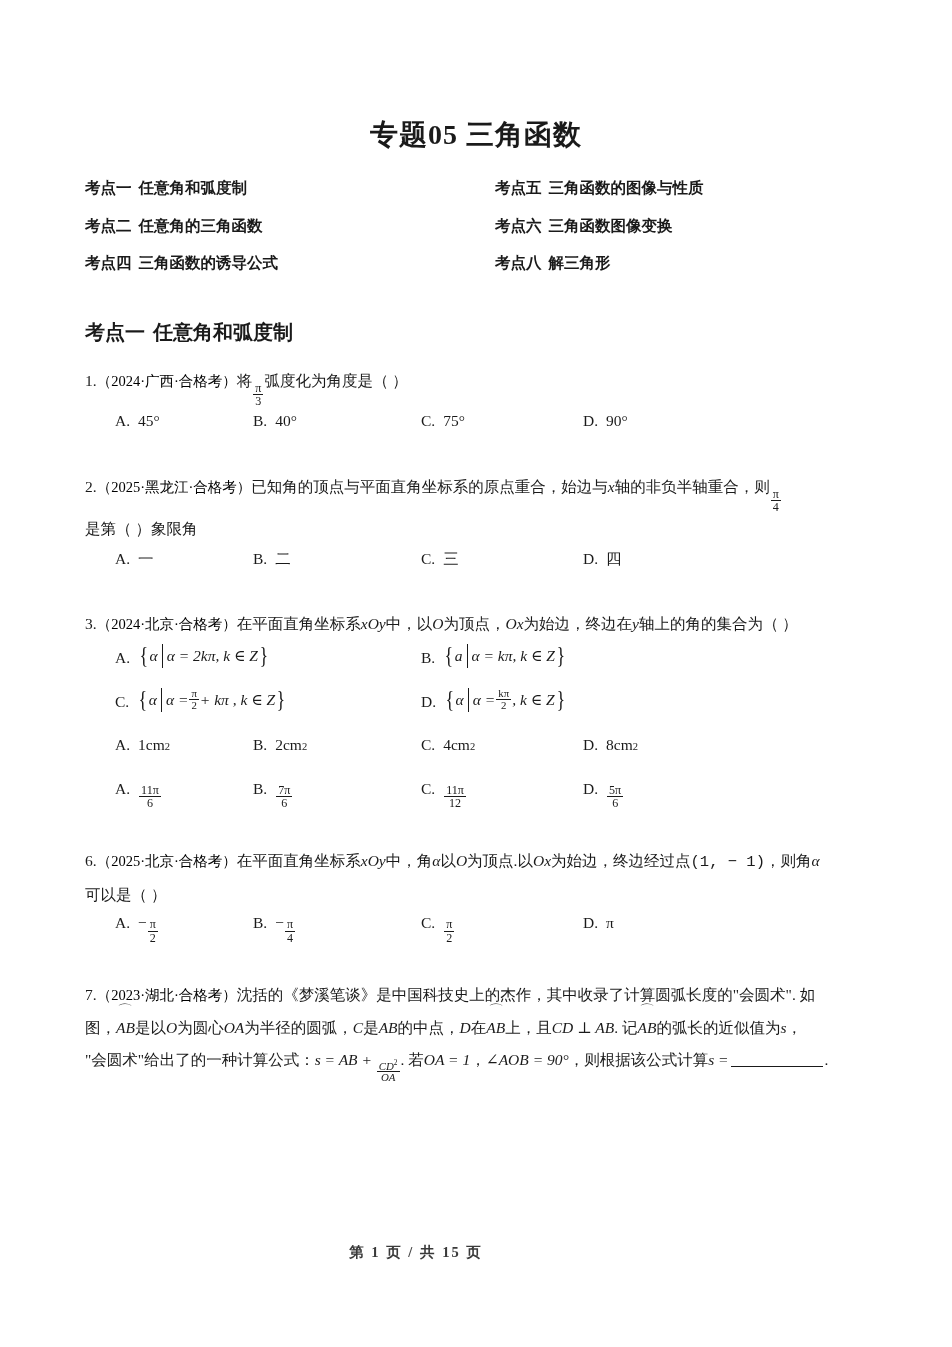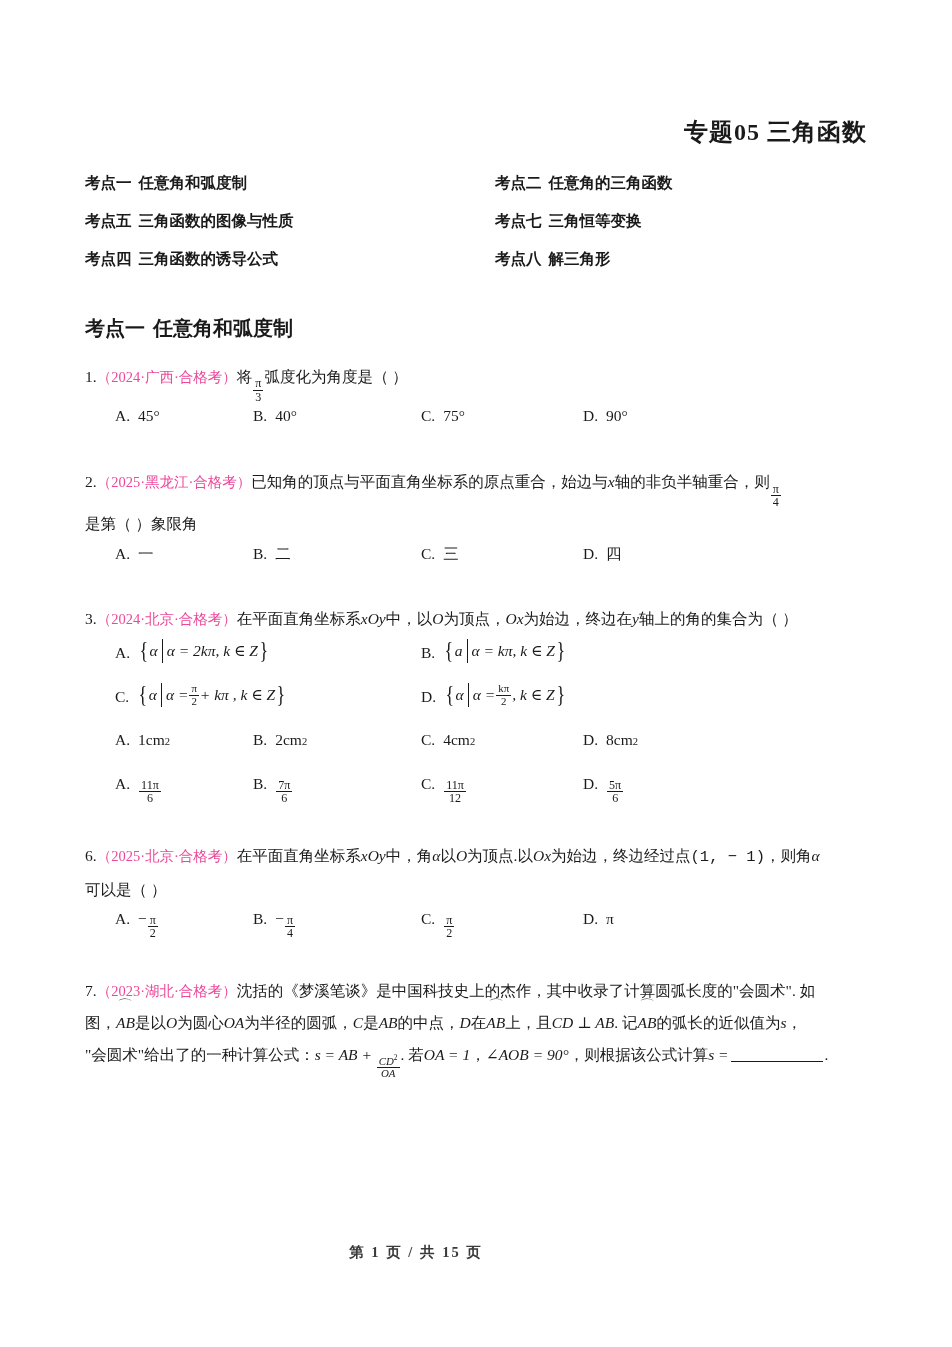--- a/index.html
+++ b/index.html
@@ -24,22 +24,22 @@
   }
   .content {
     position: absolute;
     left: 85px;
     top: 0;
     width: 782px;
   }
 
   
   .doc-title {
-    text-align: right;
-    font-size: 24px;
+    text-align: center;
+    font-size: 28px;
     font-weight: bold;
     letter-spacing: 1px;
     margin: 0;
     padding-top: 118px;
     line-height: 1.2;
   }
 
   
   .toc {
     margin-top: 26px;
@@ -68,21 +68,21 @@
   .question {
     margin-top: 19px;
     font-size: 15.5px;
     line-height: 2.05;
     text-align: justify;
   }
   .q-num {
     font-weight: normal;
   }
   .cite {
-    color: #ec4899;
+    color: #000000;
     font-size: 14.5px;
   }
 
   
   .mi {
     font-family: "Liberation Serif", "DejaVu Serif", serif;
     font-style: italic;
   }
   .mn, .mo { font-style: normal; font-family: Liberation Mono, monospace; }
 
@@ -212,27 +212,27 @@
 <div class="page">
   <div class="content">
 
     <h1 class="doc-title">专题05 三角函数</h1>
 
     <div class="toc">
       <div class="toc-item">
         <span class="tno">考点一</span><span>任意角和弧度制</span>
       </div>
       <div class="toc-item">
+        <span class="tno">考点五</span><span>三角函数的图像与性质</span>
+      </div>
+      <div class="toc-item">
         <span class="tno">考点二</span><span>任意角的三角函数</span>
       </div>
       <div class="toc-item">
-        <span class="tno">考点五</span><span>三角函数的图像与性质</span>
-      </div>
-      <div class="toc-item">
-        <span class="tno">考点七</span><span>三角恒等变换</span>
+        <span class="tno">考点六</span><span>三角函数图像变换</span>
       </div>
       <div class="toc-item">
         <span class="tno">考点四</span><span>三角函数的诱导公式</span>
       </div>
       <div class="toc-item">
         <span class="tno">考点八</span><span>解三角形</span>
       </div>
     </div>
 
     <h2 class="section-heading">

